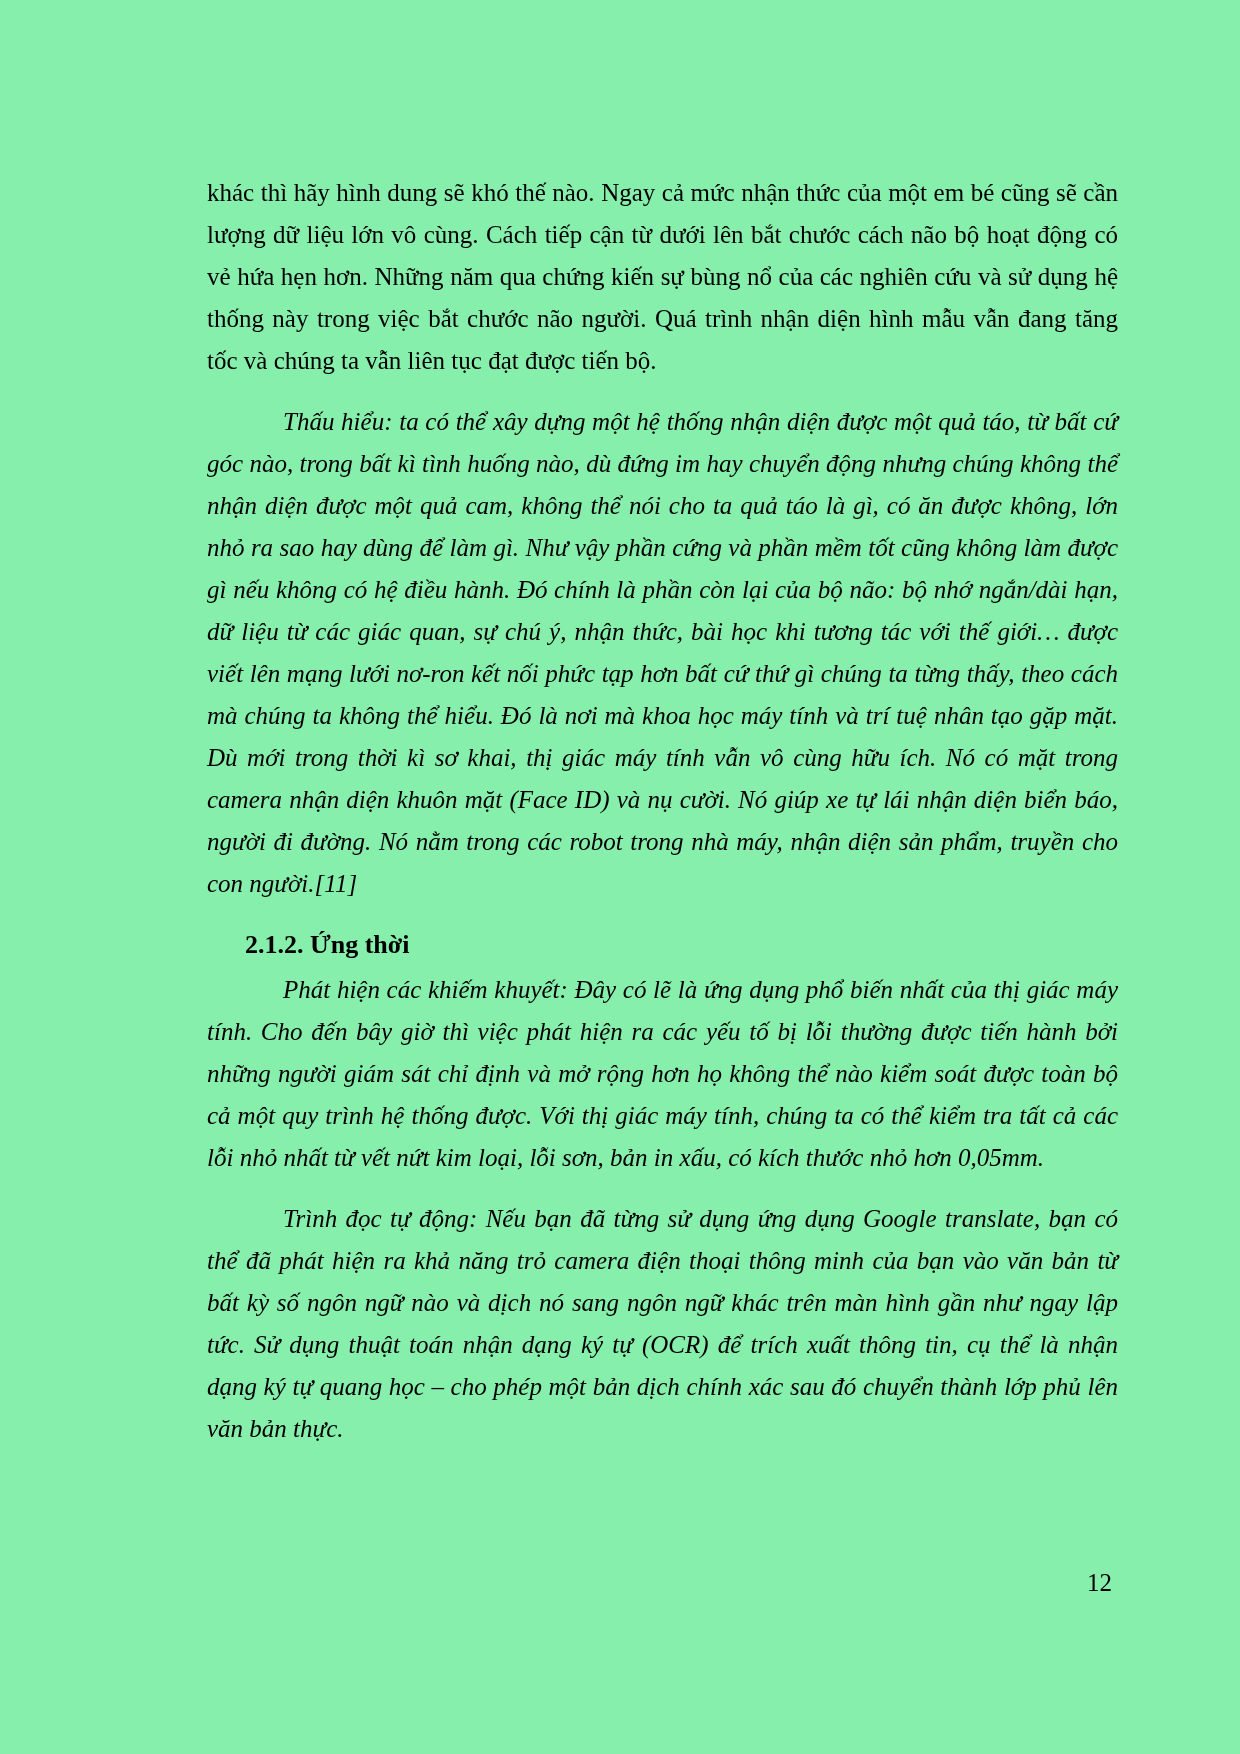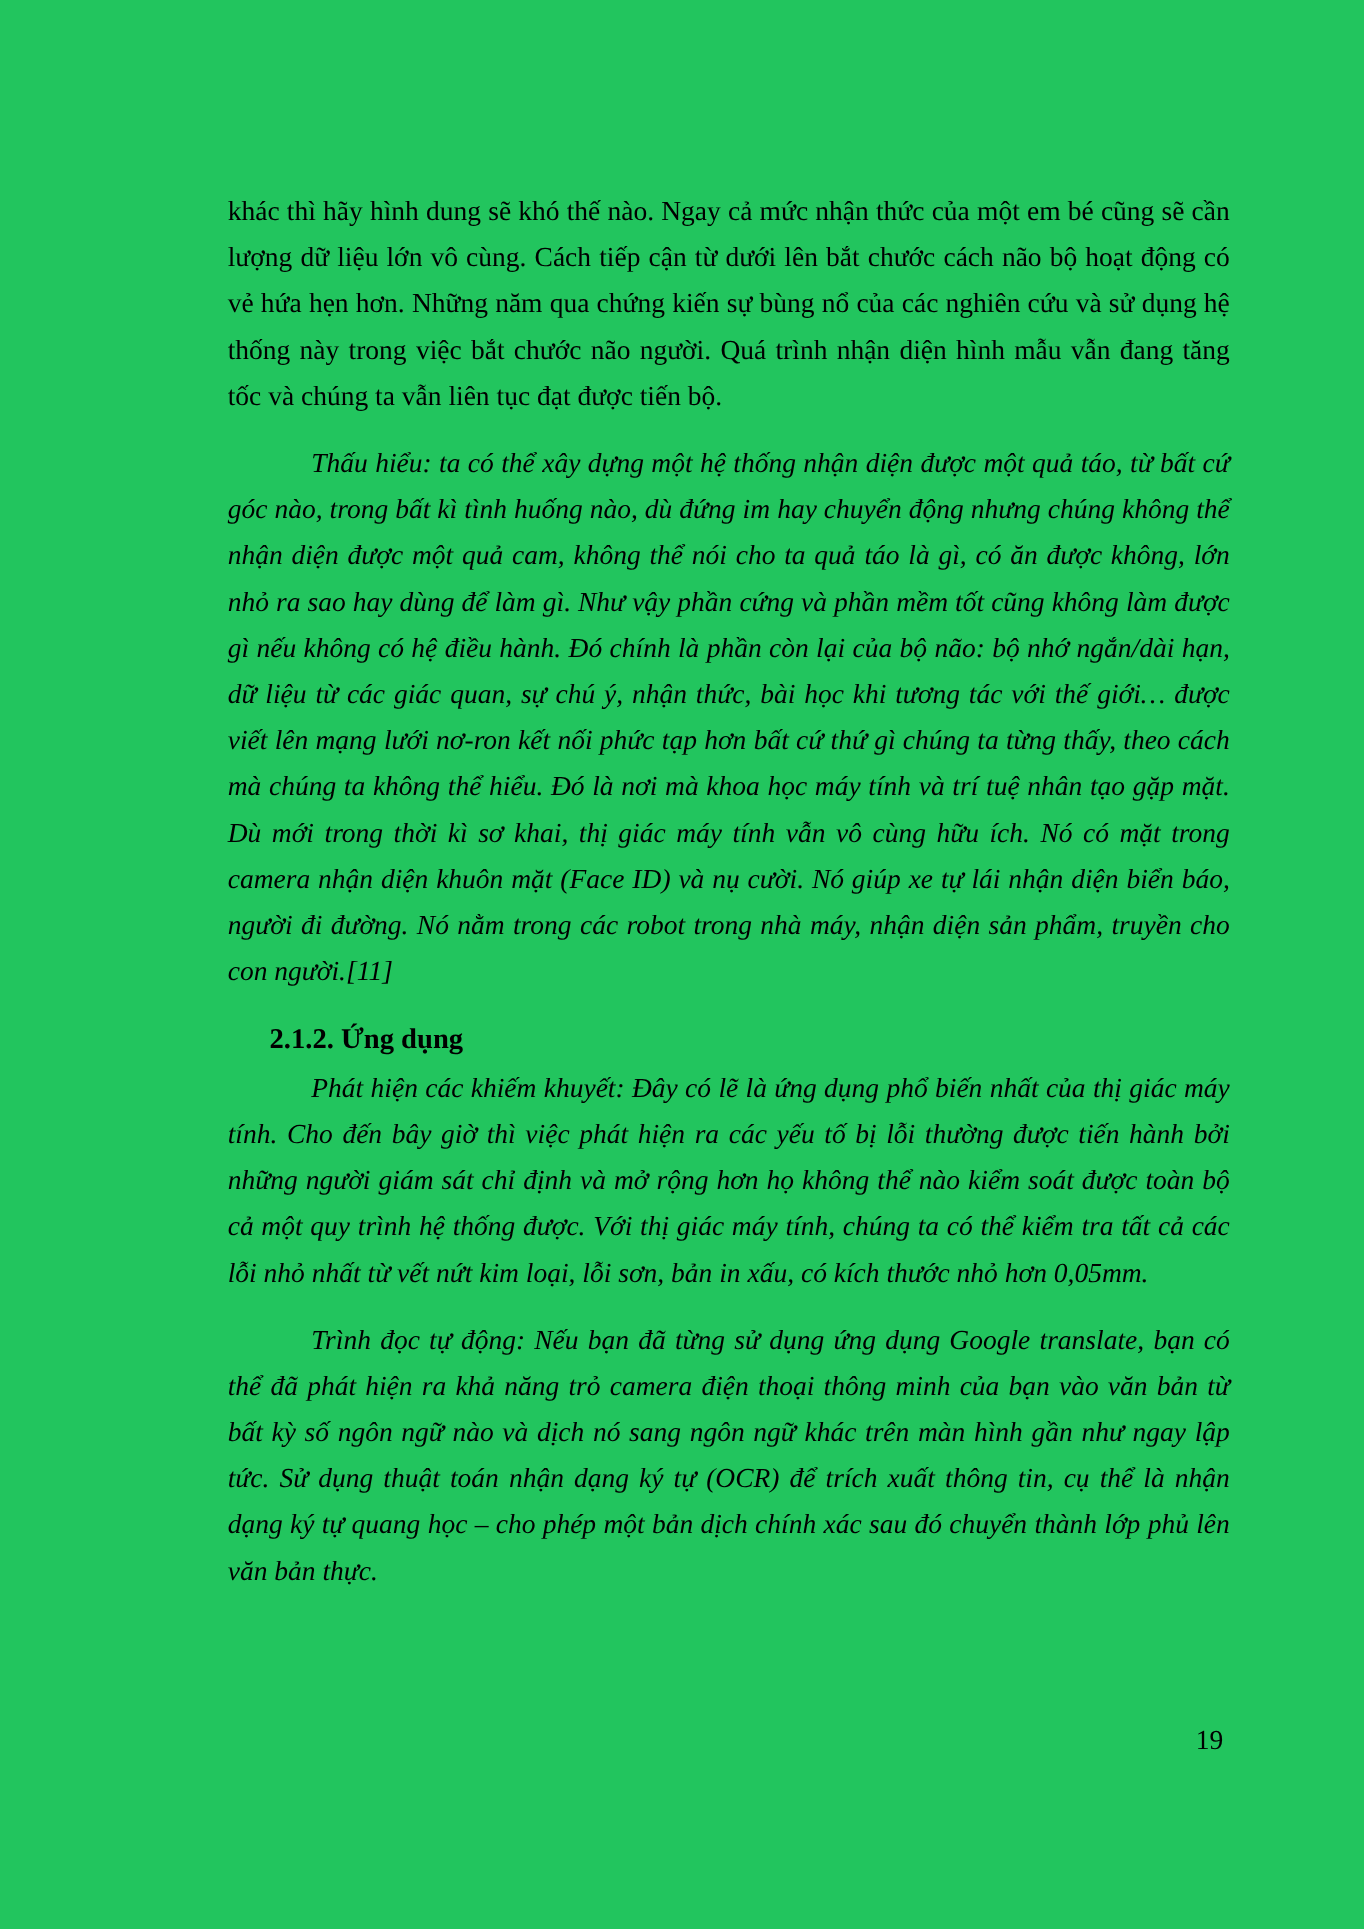--- a/index.html
+++ b/index.html
@@ -4,21 +4,21 @@
 <style>
   html, body {
     margin: 0;
     padding: 0;
     background: #ffffff;
   }
   .page {
     position: relative;
     width: 1240px;
     height: 1754px;
-    background: #22c55e;
+    background: #86efac;
     color: #000000;
     font-family: "Liberation Serif", "DejaVu Serif", serif;
     overflow: hidden;
   }
   .content {
     position: absolute;
     left: 207px;
     top: 172px;
     width: 911px;
     font-size: 25px;
@@ -48,18 +48,18 @@
     color: #000000;
   }
 </style>
 </head>
 <body>
 
 <div class="page">
   <main class="content" id="content">
       <p class="">khác thì hãy hình dung sẽ khó thế nào. Ngay cả mức nhận thức của một em bé cũng sẽ cần lượng dữ liệu lớn vô cùng. Cách tiếp cận từ dưới lên bắt chước cách não bộ hoạt động có vẻ hứa hẹn hơn. Những năm qua chứng kiến sự bùng nổ của các nghiên cứu và sử dụng hệ thống này trong việc bắt chước não người. Quá trình nhận diện hình mẫu vẫn đang tăng tốc và chúng ta vẫn liên tục đạt được tiến bộ.</p>
       <p class="indent">Thấu hiểu: ta có thể xây dựng một hệ thống nhận diện được một quả táo, từ bất cứ góc nào, trong bất kì tình huống nào, dù đứng im hay chuyển động nhưng chúng không thể nhận diện được một quả cam, không thể nói cho ta quả táo là gì, có ăn được không, lớn nhỏ ra sao hay dùng để làm gì. Như vậy phần cứng và phần mềm tốt cũng không làm được gì nếu không có hệ điều hành. Đó chính là phần còn lại của bộ não: bộ nhớ ngắn/dài hạn, dữ liệu từ các giác quan, sự chú ý, nhận thức, bài học khi tương tác với thế giới… được viết lên mạng lưới nơ-ron kết nối phức tạp hơn bất cứ thứ gì chúng ta từng thấy, theo cách mà chúng ta không thể hiểu. Đó là nơi mà khoa học máy tính và trí tuệ nhân tạo gặp mặt. Dù mới trong thời kì sơ khai, thị giác máy tính vẫn vô cùng hữu ích. Nó có mặt trong camera nhận diện khuôn mặt (Face ID) và nụ cười. Nó giúp xe tự lái nhận diện biển báo, người đi đường. Nó nằm trong các robot trong nhà máy, nhận diện sản phẩm, truyền cho con người.[11]</p>
-      <h3 class="heading">2.1.2. Ứng dụng</h3>
+      <h3 class="heading">2.1.2. Ứng thời</h3>
       <p class="indent">Phát hiện các khiếm khuyết: Đây có lẽ là ứng dụng phổ biến nhất của thị giác máy tính. Cho đến bây giờ thì việc phát hiện ra các yếu tố bị lỗi thường được tiến hành bởi những người giám sát chỉ định và mở rộng hơn họ không thể nào kiểm soát được toàn bộ cả một quy trình hệ thống được. Với thị giác máy tính, chúng ta có thể kiểm tra tất cả các lỗi nhỏ nhất từ vết nứt kim loại, lỗi sơn, bản in xấu, có kích thước nhỏ hơn 0,05mm.</p>
       <p class="indent">Trình đọc tự động: Nếu bạn đã từng sử dụng ứng dụng Google translate, bạn có thể đã phát hiện ra khả năng trỏ camera điện thoại thông minh của bạn vào văn bản từ bất kỳ số ngôn ngữ nào và dịch nó sang ngôn ngữ khác trên màn hình gần như ngay lập tức. Sử dụng thuật toán nhận dạng ký tự (OCR) để trích xuất thông tin, cụ thể là nhận dạng ký tự quang học – cho phép một bản dịch chính xác sau đó chuyển thành lớp phủ lên văn bản thực.</p>
     </main>
-  <div class="page-number">19</div>
+  <div class="page-number">12</div>
 </div>
 
 </body></html>

